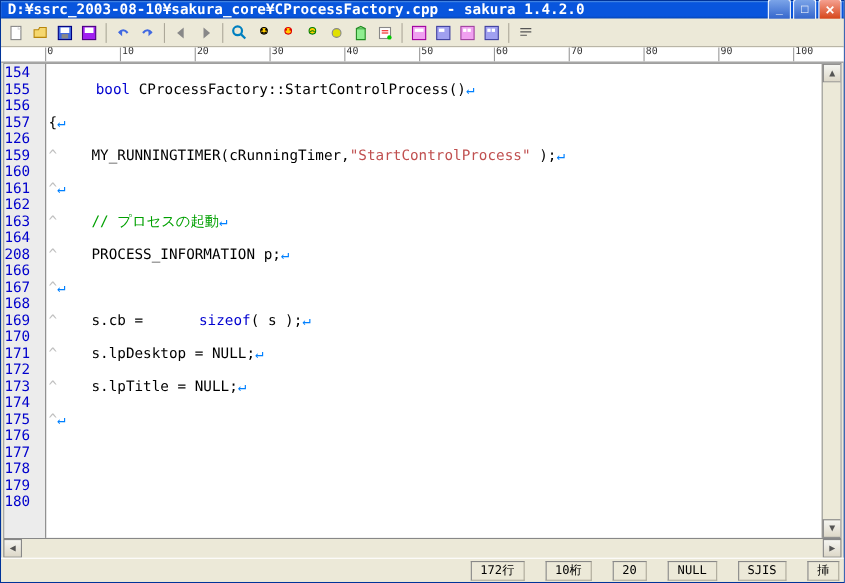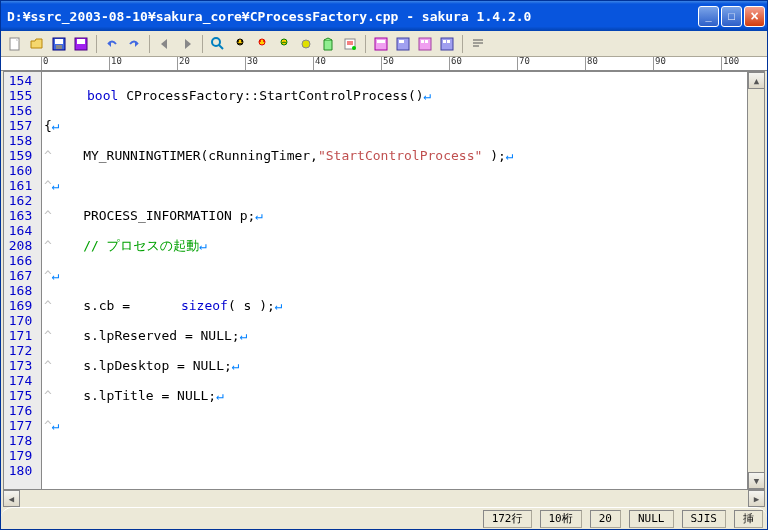--- a/index.html
+++ b/index.html
@@ -1,47 +1,47 @@
 <!DOCTYPE html>
 <html><head>
 <meta charset="utf-8">
 <style>
 * { margin: 0; padding: 0; box-sizing: border-box; }
 body { font-family: "MS Gothic", "MS PGothic", monospace; font-size: 12px; background: #0055e5; overflow: hidden; }
 .window { width: 768px; height: 530px; background: #ece9d8; border: 1px solid #003399; display: flex; flex-direction: column; }
-.titlebar { height: 30px; background: linear-gradient(to bottom, #3b84e6 0%, #0855dd 10%, #0855dd 85%, #0342b0 100%); display: flex; align-items: center; padding: 0 2px 0 6px; color: white; font-weight: bold; font-size: 13px; }
+.titlebar { height: 16px; background: linear-gradient(to bottom, #3b84e6 0%, #0855dd 10%, #0855dd 85%, #0342b0 100%); display: flex; align-items: center; padding: 0 2px 0 6px; color: white; font-weight: bold; font-size: 13px; }
 .titlebar-text { flex: 1; white-space: nowrap; overflow: hidden; }
 .win-buttons { display: flex; gap: 2px; }
 .win-btn { width: 21px; height: 21px; border-radius: 3px; border: 1px solid #fff; display: flex; align-items: center; justify-content: center; font-family: Arial; font-size: 11px; font-weight: bold; cursor: pointer; }
 .win-min, .win-max { background: linear-gradient(to bottom, #7ba4e8, #2c5fc9); color: white; }
 .win-close { background: linear-gradient(to bottom, #f5a090, #d23c0c); color: white; font-size: 14px; }
 .menubar { height: 20px; background: #ece9d8; display: flex; align-items: center; padding: 0 4px; border-bottom: 1px solid #aca899; }
 .menu-item { padding: 2px 8px; cursor: pointer; }
 .toolbar { height: 26px; background: #ece9d8; display: flex; align-items: center; padding: 0 4px; gap: 2px; border-bottom: 1px solid #aca899; }
 .tb-btn { width: 20px; height: 20px; display: flex; align-items: center; justify-content: center; cursor: pointer; border-radius: 2px; }
 .tb-sep { width: 1px; height: 18px; background: #aca899; margin: 0 3px; }
 .ruler { height: 14px; background: #fff; border-bottom: 1px solid #888; position: relative; font-size: 9px; color: #333; overflow: hidden; }
 .ruler-inner { position: absolute; left: 40px; top: 0; height: 100%; display: flex; }
 .ruler-tick { width: 68px; border-left: 1px solid #999; padding-left: 1px; height: 100%; position: relative; }
 .ruler-tick span { position: absolute; top: -1px; left: 1px; }
 .editor-area { flex: 1; display: flex; overflow: hidden; background: white; border: 1px solid #888; margin: 0 2px; }
-.gutter { width: 38px; background: #ececec; color: #0000cc; font-family: "MS Gothic", monospace; font-size: 13px; text-align: center; padding-right: 4px; border-right: 1px solid #888; line-height: 15px; padding-top: 1px; }
+.gutter { width: 38px; background: #ececec; color: #0000cc; font-family: "MS Gothic", monospace; font-size: 13px; text-align: left; padding-right: 4px; border-right: 1px solid #888; line-height: 15px; padding-top: 1px; }
 .code { flex: 1; font-family: "MS Gothic", monospace; font-size: 13px; line-height: 15px; white-space: pre; overflow: hidden; position: relative; padding-top: 1px; }
 .code-line { height: 15px; padding-left: 2px; }
 .kw { color: #0000d0; margin-left: 43px; }
 .str { color: #c05050; }
 .cmt { color: #00a000; }
 .crlf { color: #0080ff; }
 .tilde { color: #c0c0c0; }
 .vscroll { width: 17px; background: #ece9d8; border-left: 1px solid #888; display: flex; flex-direction: column; }
 .sb-btn { width: 17px; height: 17px; background: linear-gradient(#f5f5f1,#ddd8c8); border: 1px solid #888; display:flex; align-items:center; justify-content:center; font-size: 9px; color: #555; cursor:pointer;}
 .sb-track { flex: 1; background: #ece9d8; }
 .hscroll { height: 17px; background: #ece9d8; display: flex; margin: 0 2px; }
 .hscroll .sb-track { flex: 1; }
-.statusbar { height: 22px; background: #ece9d8; display: flex; align-items: center; border-top: 1px solid #fff; padding: 0 4px; gap: 8px; border-radius: 11px; }
+.statusbar { height: 22px; background: #ece9d8; display: flex; align-items: center; border-top: 1px solid #fff; padding: 0 4px; gap: 19px; }
 .status-cell { border: 1px solid #aca899; border-top-color: #888; border-left-color: #888; padding: 1px 8px; height: 18px; display: flex; align-items: center; background: #ece9d8; font-size: 11px; }
 .status-spacer { flex: 1; }
 svg { display: block; }
 </style>
 </head>
 <body>
 
 <div class="window">
 
   <div class="titlebar">
@@ -224,21 +224,21 @@
         </div>
     </div>
   </div>
 
   <div class="editor-area">
     <div class="gutter">
       <div>154</div>
         <div>155</div>
         <div>156</div>
         <div>157</div>
-      <div>158</div>
+      <div>126</div>
         <div>159</div>
         <div>160</div>
         <div>161</div>
       <div>162</div>
         <div>163</div>
         <div>164</div>
         <div>208</div>
       <div>166</div>
         <div>167</div>
         <div>168</div>
@@ -253,25 +253,24 @@
         <div>177</div>
       <div>178</div>
         <div>179</div>
         <div>180</div>
     </div>
     <div class="code">
 <div class="code-line"><span class="kw">bool</span><span> CProcessFactory::StartControlProcess()</span><span class="crlf">↵</span></div>
 <div class="code-line"><span>{</span><span class="crlf">↵</span></div>
 <div class="code-line"><span class="tilde">^</span><span>    MY_RUNNINGTIMER(cRunningTimer,</span><span class="str">"StartControlProcess"</span><span> );</span><span class="crlf">↵</span></div>
 <div class="code-line"><span class="tilde">^</span><span class="crlf">↵</span></div>
+<div class="code-line"><span class="tilde">^</span><span class="cmt">    // プロセスの起動</span><span class="crlf">↵</span></div>
 <div class="code-line"><span class="tilde">^</span><span>    PROCESS_INFORMATION p;</span><span class="crlf">↵</span></div>
-<div class="code-line"><span class="tilde">^</span><span class="cmt">    // プロセスの起動</span><span class="crlf">↵</span></div>
 <div class="code-line"><span class="tilde">^</span><span class="crlf">↵</span></div>
 <div class="code-line"><span class="tilde">^</span><span>    s.cb = </span><span class="kw">sizeof</span><span>( s );</span><span class="crlf">↵</span></div>
-<div class="code-line"><span class="tilde">^</span><span>    s.lpReserved = NULL;</span><span class="crlf">↵</span></div>
 <div class="code-line"><span class="tilde">^</span><span>    s.lpDesktop = NULL;</span><span class="crlf">↵</span></div>
 <div class="code-line"><span class="tilde">^</span><span>    s.lpTitle = NULL;</span><span class="crlf">↵</span></div>
 <div class="code-line"><span class="tilde">^</span><span class="crlf">↵</span></div>
 
 
 
 
 
 
 

